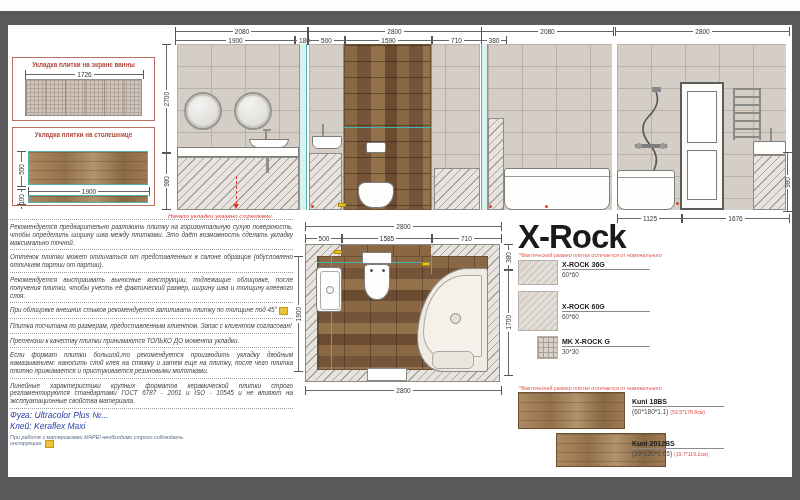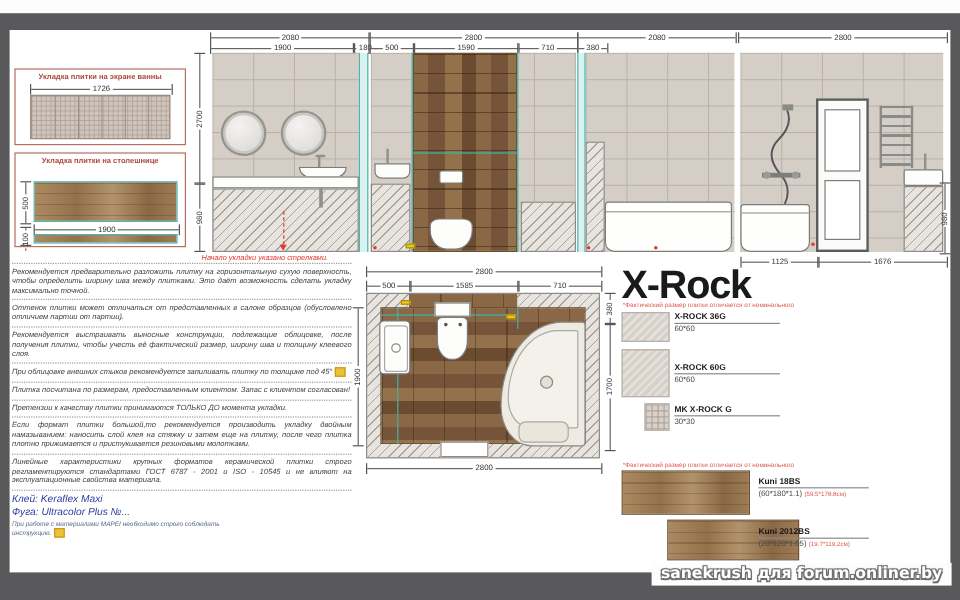--- a/index.html
+++ b/index.html
@@ -132,22 +132,22 @@
 
   <div class="abs notes">
     <div class="note-p">Рекомендуется предварительно разложить плитку на горизонтальную сухую поверхность, чтобы определить ширину шва между плитками. Это даёт возможность сделать укладку максимально точной.</div>
     <div class="note-p">Оттенок плитки может отличаться от представленных в салоне образцов (обусловлено отличием партии от партии).</div>
     <div class="note-p">Рекомендуется выстраивать выносные конструкции, подлежащие облицовке, после получения плитки, чтобы учесть её фактический размер, ширину шва и толщину клеевого слоя.</div>
     <div class="note-p"><span>При облицовке внешних стыков рекомендуется запиливать плитку по толщине под 45°</span><span class="noteicon"></span></div>
     <div class="note-p">Плитка посчитана по размерам, предоставленным клиентом. Запас с клиентом согласован!</div>
     <div class="note-p">Претензии к качеству плитки принимаются ТОЛЬКО ДО момента укладки.</div>
     <div class="note-p">Если формат плитки большой,то рекомендуется производить укладку двойным намазыванием: наносить слой клея на стяжку и затем еще на плитку, после чего плитка плотно прижимается и пристукивается резиновыми молотками.</div>
     <div class="note-p">Линейные характеристики крупных форматов керамической плитки строго регламентируются стандартами ГОСТ 6787 - 2001 и ISO - 10545 и не влияют на эксплуатационные свойства материала.</div>
+    <div class="rec-line">Фуга: Ultracolor Plus №...</div>
     <div class="rec-line">Клей: Keraflex Maxi</div>
-    <div class="rec-line">Фуга: Ultracolor Plus №...</div>
     <div class="rec-foot"><span>При работе с материалами MAPEI необходимо строго соблюдать инструкцию.</span><span class="noteicon"></span></div>
   </div>
 
   <div class="dim abs" style="left:175px;top:27px;width:132px;">
       <span>2080</span>
     </div>
   <div class="dim abs" style="left:175px;top:36px;width:119px;">
       <span>1900</span>
     </div>
   <div class="dim abs" style="left:294px;top:36px;width:13px;">
@@ -324,16 +324,13 @@
   <div class="abs" style="left:632px;top:398px;width:110px;">
     <div class="legname" style="width:92px;">Kuni 18BS</div>
     <div class="legsize"><span>(60*180*1.1)</span> <span class="legactual">(59.5*178.8см)</span></div>
   </div>
   <div class="abs woodlight" style="left:556px;top:433px;width:110px;height:34px;border:1px solid #6b5034;"></div>
   <div class="abs" style="left:632px;top:440px;width:110px;">
     <div class="legname" style="width:92px;">Kuni 2012BS</div>
     <div class="legsize"><span>(20*120*1.05)</span> <span class="legactual">(19.7*119.2см)</span></div>
   </div>
 
-  <div class="abs watermark">
-    <span>sanekrush для forum.onliner.by</span>
-  </div>
 </div>
 
 </body></html>

